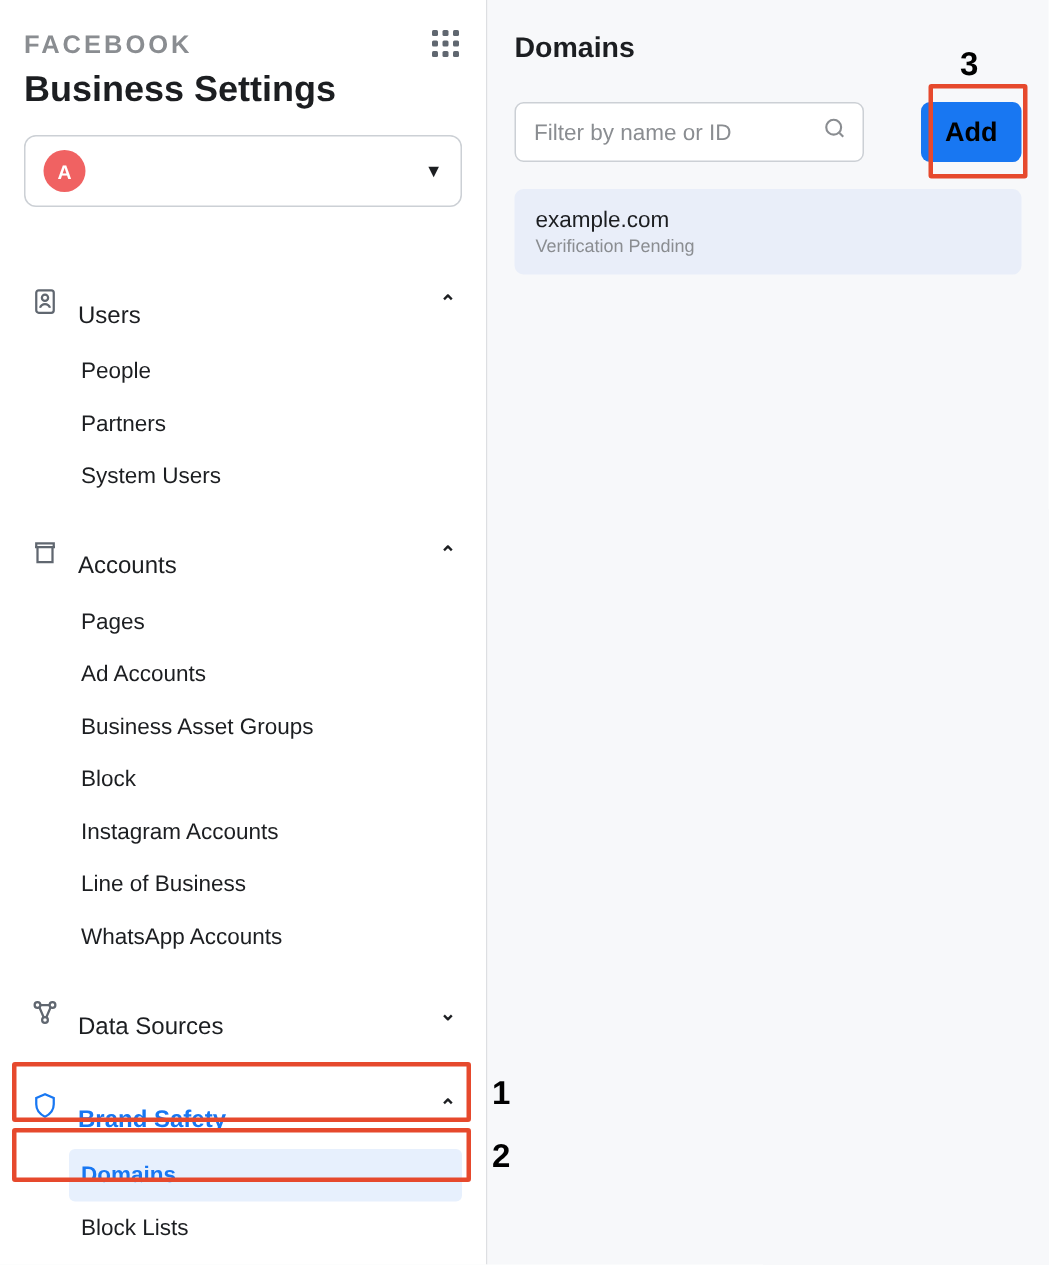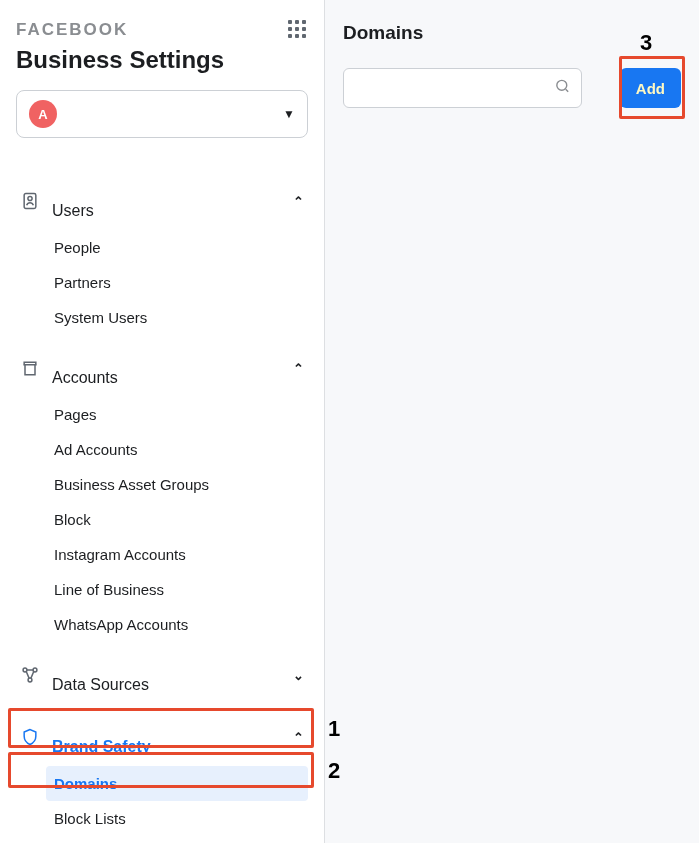--- a/index.html
+++ b/index.html
@@ -118,22 +118,22 @@
   }
   .search-input{
     border:none;outline:none;width:100%;font-size:15px;color:#1c1e21;background:transparent;
   }
   .search-input::placeholder{color:#8a8d91;}
   .search-icon{
     position:absolute;right:10px;top:50%;transform:translateY(-50%);
     color:#8a8d91;
   }
   .add-btn{
-    background:#1877f2;color:#fef9c3;border:none;border-radius:6px;
-    height:40px;padding:0 16px;font-size:15px;font-weight:600;cursor:pointer;margin-left:28px;
+    background:#1877f2;color:#000000;border:none;border-radius:6px;
+    height:40px;padding:0 16px;font-size:18px;font-weight:600;cursor:pointer;margin-left:28px;
   }
 
   .domain-item{
     padding:12px 14px;border-radius:6px;cursor:pointer;
     font-size:15px;color:#1c1e21;
   }
   .domain-item.selected{background:#e9eef9;}
   .domain-sub{font-size:12px;color:#8a8d91;margin-top:2px;}
   .domain-list .domain-item + .domain-item{margin-top:4px;}
 
@@ -256,31 +256,36 @@
       <span class="nav-child">Block Lists</span>
     </div>
   </div>
 </div>
 
 <div class="main">
   <div class="main-title">Domains</div>
 
   <div class="search-row">
     <div class="search-wrap">
+      <input class="search-input" placeholder="Filter by name or ID" style="">
       <span class="search-icon">
         <svg width="17" height="17" viewBox="0 0 24 24" fill="none" stroke="#8a8d91" stroke-width="2">
           <circle cx="11" cy="11" r="7"></circle>
             <path d="m20 20-3.5-3.5"></path>
         </svg>
       </span>
     </div>
     <button class="add-btn">Add</button>
   </div>
 
   <div class="domain-list">
+    <div class="domain-item selected">
+      <div>example.com</div>
+      <div class="domain-sub">Verification Pending</div>
+    </div>
   </div>
 </div>
 
 <div id="c1" class="callout"></div>
 <div id="n1" class="callout-num">1</div>
 <div id="c2" class="callout"></div>
 <div id="n2" class="callout-num">2</div>
 <div id="c3" class="callout"></div>
 <div id="n3" class="callout-num">3</div>
 

